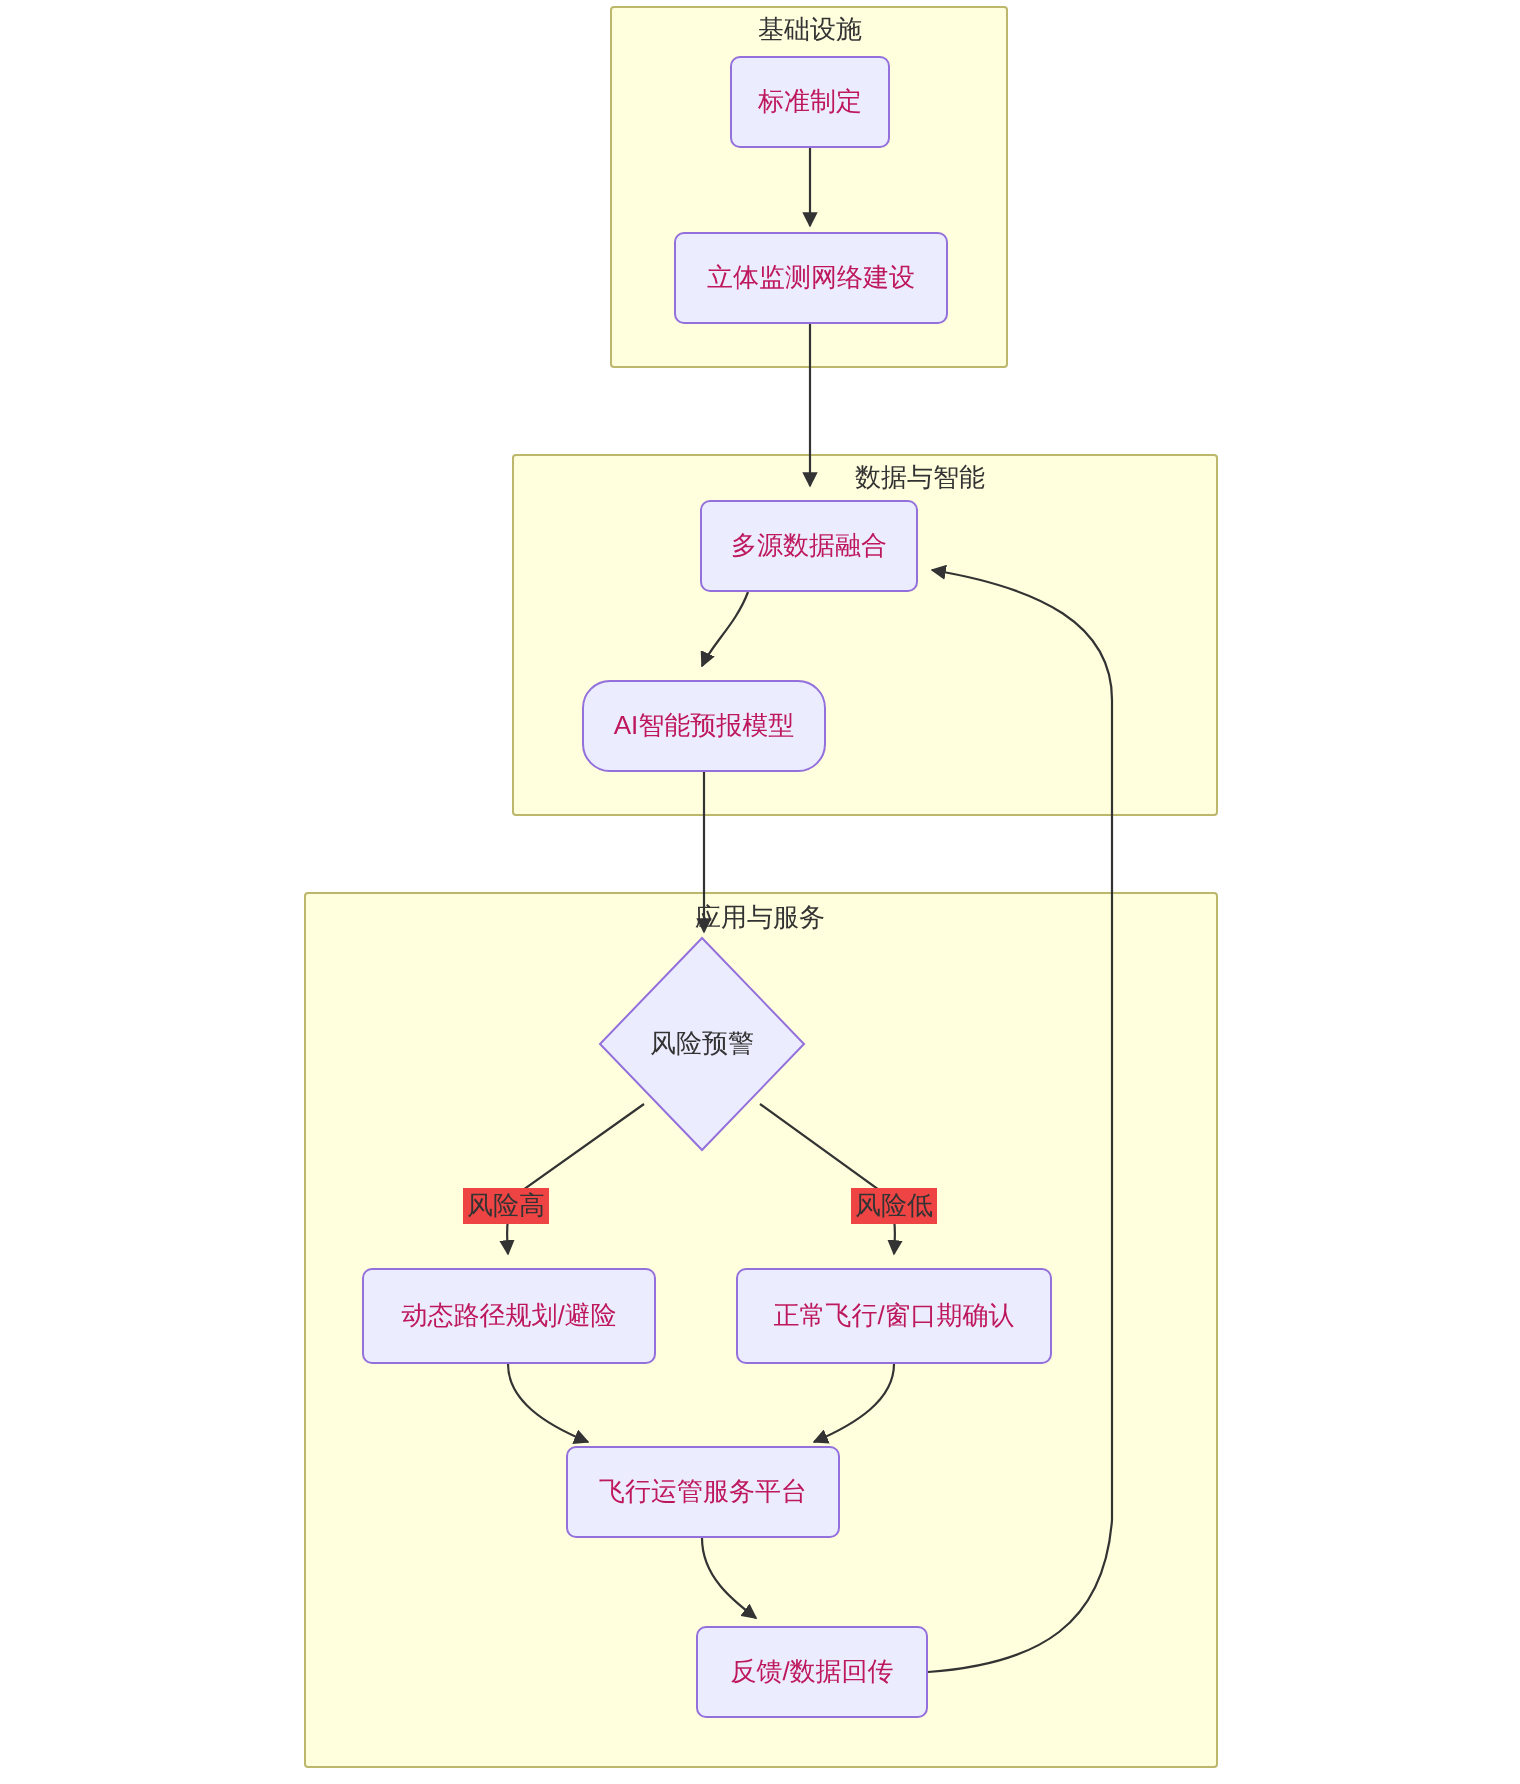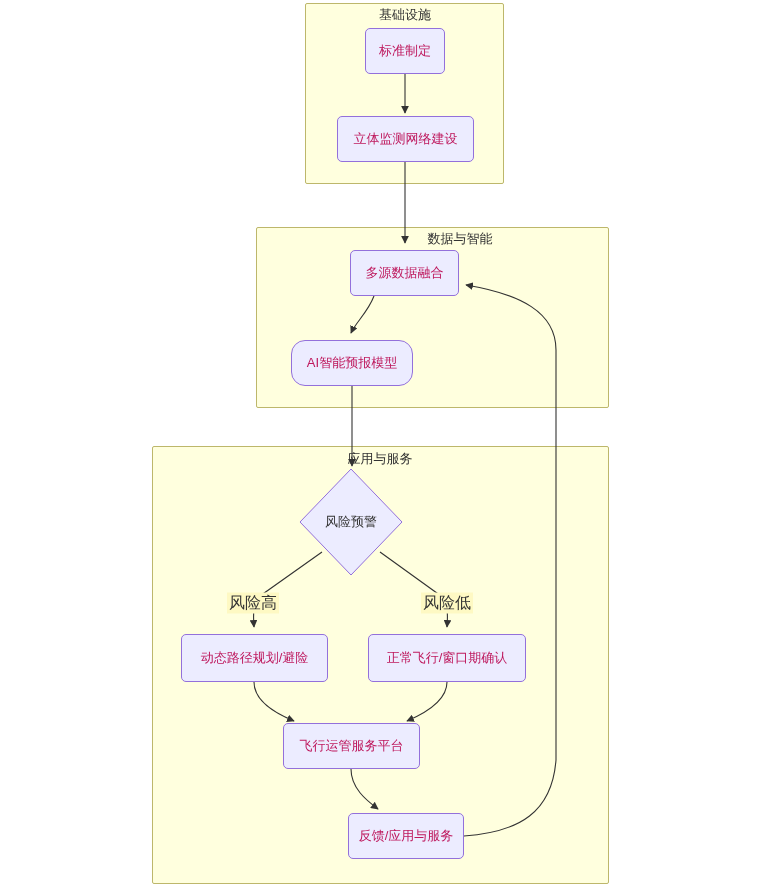--- a/index.html
+++ b/index.html
@@ -72,23 +72,23 @@
     height: 100%;
   }
   .diamond-text {
     position: relative;
     z-index: 2;
   }
   
   .edge-label {
     position: absolute;
     transform: translate(-50%, -50%);
-    font-size: 16px;
+    font-size: 13px;
     color: #333333;
-    background: #fef9c3;
+    background: #ef4444;
     padding: 0 2px;
     white-space: nowrap;
   }
 </style>
 </head>
 <body>
 
 <div id="canvas">
 
   <div class="cluster" style="left:305px; top:3px; width:199px; height:181px;"></div>
@@ -143,18 +143,18 @@
     </svg>
     <span class="diamond-text">风险预警</span>
   </div>
 
   <div class="node" style="left:181px; top:634px; width:147px; height:48px;">动态路径规划/避险</div>
 
   <div class="node" style="left:368px; top:634px; width:158px; height:48px;">正常飞行/窗口期确认</div>
 
   <div class="node" style="left:283px; top:723px; width:137px; height:46px;">飞行运管服务平台</div>
 
-  <div class="node" style="left:348px; top:813px; width:116px; height:46px;">反馈/应用与服务</div>
+  <div class="node" style="left:348px; top:813px; width:116px; height:46px;">反馈/数据回传</div>
 
   <div class="edge-label" style="left:253px; top:603px;">风险高</div>
   <div class="edge-label" style="left:447px; top:603px;">风险低</div>
 
 </div>
 
 </body></html>

